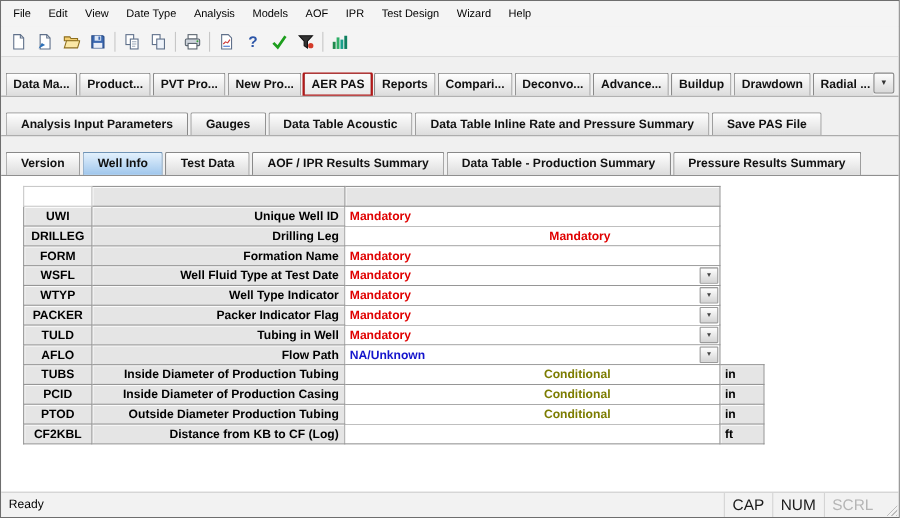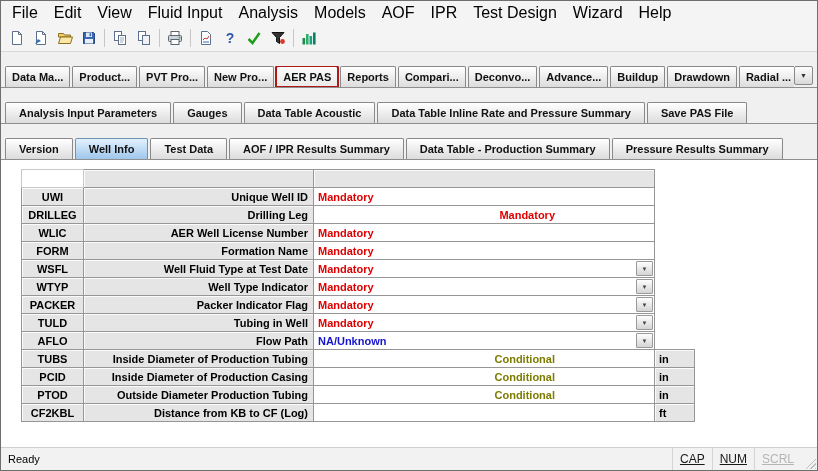--- a/index.html
+++ b/index.html
@@ -2,21 +2,21 @@
 <html><head>
 <meta charset="utf-8">
 <style>
   html,body{margin:0;padding:0;background:#d7d7d7;}
   .window{
     width:818px;height:471px;border:1px solid #6e6e6e;background:#f0f0f0;
     font-family:"Liberation Sans","DejaVu Sans",sans-serif;
     display:flex;flex-direction:column;overflow:hidden;position:relative;box-sizing:border-box;
   }
   
-  .menubar{height:23px;flex-shrink:0;display:flex;align-items:stretch;padding-left:3px;background:#f4f4f4;font-size:16px;}
+  .menubar{height:23px;flex-shrink:0;display:flex;align-items:stretch;padding-left:3px;background:#f4f4f4;font-size:10px;}
   .menu-item{display:flex;align-items:center;padding:0 8px;color:#000;white-space:nowrap;cursor:default;}
   
   .toolbar{height:27px;flex-shrink:0;display:flex;align-items:center;padding:0 4px;background:#f4f4f4;border-bottom:1px solid #d8d8d8;}
   .tbtn{width:24px;height:23px;display:flex;align-items:center;justify-content:center;border-radius:2px;}
   .ticon{display:flex;align-items:center;justify-content:center;}
   .tsep{width:1px;height:18px;background:#c7c7c7;margin:0 3px;}
   
   .tabrow{flex-shrink:0;display:flex;align-items:flex-end;background:#f0f0f0;padding:3px 4px 0 4px;border-bottom:1px solid #8f8f8f;white-space:nowrap;}
   .tabs-inner{display:flex;align-items:flex-end;overflow:hidden;margin-top:11px;}
   .tab{
@@ -48,38 +48,38 @@
   .val.conditional{color:#7c7c00;}
   .val.na{color:#1414cc;}
   .dd{
     position:absolute;right:1px;top:1px;bottom:1px;width:15px;
     background:linear-gradient(#fefefe,#d4d4d4);border:1px solid #9a9a9a;border-radius:1px;
     display:flex;align-items:center;justify-content:center;font-size:6px;color:#444;font-weight:normal;
   }
   
   .statusbar{height:22px;flex-shrink:0;background:#f2f2f2;border-top:1px solid #cfcfcf;display:flex;align-items:center;font-size:11px;padding-left:7px;position:relative;justify-content:flex-end;}
   .sb-right{margin-left:auto;display:flex;align-items:stretch;height:100%;margin-right:16px;}
-  .sb-ind{display:flex;align-items:center;padding:0 7px;border-left:1px solid #d4d4d4;font-size:12px;color:#1a1a1a;text-decoration:underline;}
+  .sb-ind{display:flex;align-items:center;padding:0 7px;border-left:1px solid #d4d4d4;font-size:14px;color:#1a1a1a;}
   .sb-ind.off{color:#b5b5b5;}
   .grip{
     position:absolute;right:1px;bottom:1px;width:13px;height:13px;
     background:repeating-linear-gradient(135deg,#f2f2f2 0 2px,#bdbdbd 2px 3px);
     clip-path:polygon(100% 0,100% 100%,0 100%);
   }
 </style>
 </head>
 <body>
 
 <div class="window">
 
   <div class="menubar">
       <div class="menu-item">File</div>
       <div class="menu-item">Edit</div>
       <div class="menu-item">View</div>
-      <div class="menu-item">Fluid Input</div>
+      <div class="menu-item">Date Type</div>
       <div class="menu-item">Analysis</div>
       <div class="menu-item">Models</div>
       <div class="menu-item">AOF</div>
       <div class="menu-item">IPR</div>
       <div class="menu-item">Test Design</div>
       <div class="menu-item">Wizard</div>
       <div class="menu-item">Help</div>
     </div>
 
   <div class="toolbar">
@@ -246,26 +246,20 @@
             <td class="c-value"><span class="val mandatory">Mandatory</span></td>
             <td class="c-none"></td>
           </tr>
           <tr>
             <td class="c-code">DRILLEG</td>
             <td class="c-label">Drilling Leg</td>
             <td class="c-value right"><span class="val mandatory">Mandatory</span></td>
             <td class="c-none"></td>
           </tr>
           <tr>
-            <td class="c-code">WLIC</td>
-            <td class="c-label">AER Well License Number</td>
-            <td class="c-value"><span class="val mandatory">Mandatory</span></td>
-            <td class="c-none"></td>
-          </tr>
-          <tr>
             <td class="c-code">FORM</td>
             <td class="c-label">Formation Name</td>
             <td class="c-value"><span class="val mandatory">Mandatory</span></td>
             <td class="c-none"></td>
           </tr>
           <tr>
             <td class="c-code">WSFL</td>
             <td class="c-label">Well Fluid Type at Test Date</td>
             <td class="c-value"><span class="val mandatory">Mandatory</span><span class="dd">▼</span></td>
             <td class="c-none"></td>

